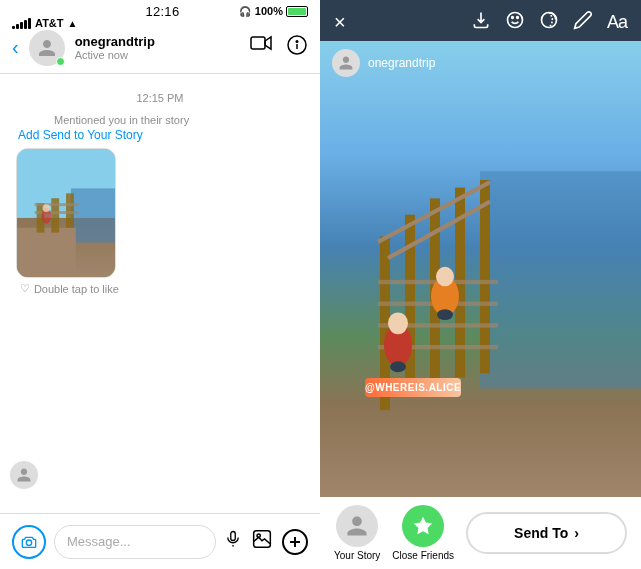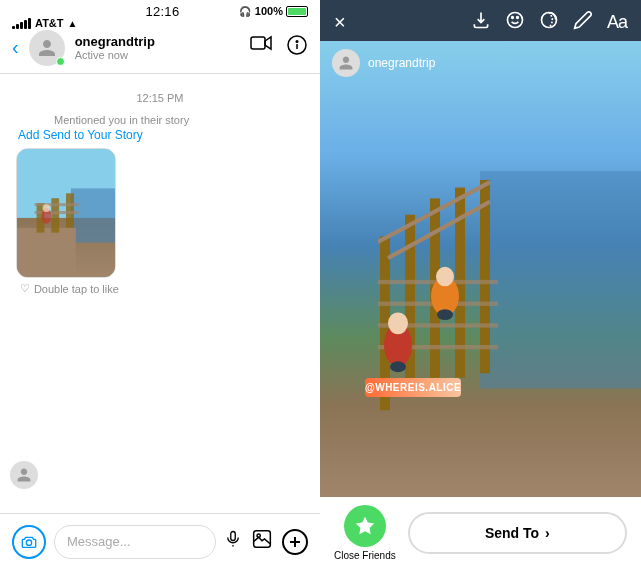--- a/index.html
+++ b/index.html
@@ -651,20 +651,28 @@
       </svg>
 
       <div class="sticker-tag">
         <span>@WHEREIS.ALICE</span>
       </div>
     </div>
   </div>
 
   <div class="story-bottom">
     <div class="story-action">
+      <div class="story-action-avatar">
+        <svg viewBox="0 0 24 24">
+            <path d="M12 12c2.7 0 4.8-2.1 4.8-4.8S14.7 2.4 12 2.4 7.2 4.5 7.2 7.2 9.3 12 12 12zm0 2.4c-3.2 0-9.6 1.6-9.6 4.8v2.4h19.2v-2.4c0-3.2-6.4-4.8-9.6-4.8z"></path>
+          </svg>
+      </div>
+      <span class="story-action-label">Your Story</span>
+    </div>
+    <div class="story-action">
       <div class="close-friends-btn">
         <svg width="22" height="22" viewBox="0 0 24 24" fill="#fff">
           <polygon points="12,2 15.09,8.26 22,9.27 17,14.14 18.18,21.02 12,17.77 5.82,21.02 7,14.14 2,9.27 8.91,8.26"></polygon>
         </svg>
       </div>
       <span class="story-action-label">Close Friends</span>
     </div>
     <div class="send-to-btn">
       <span>Send To</span>
       <span>›</span>

